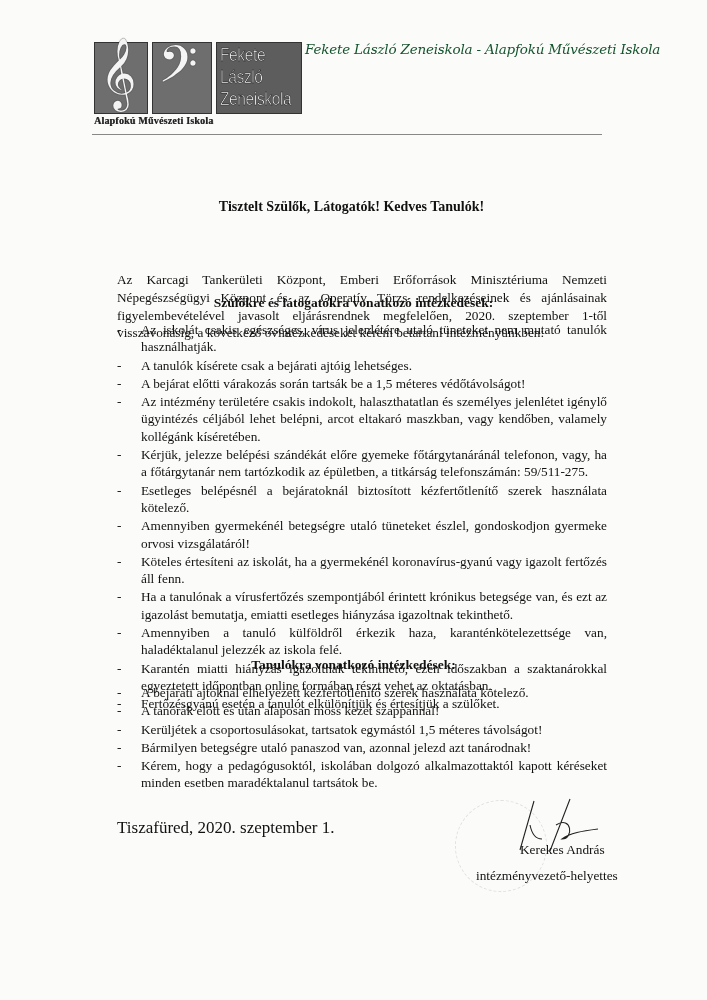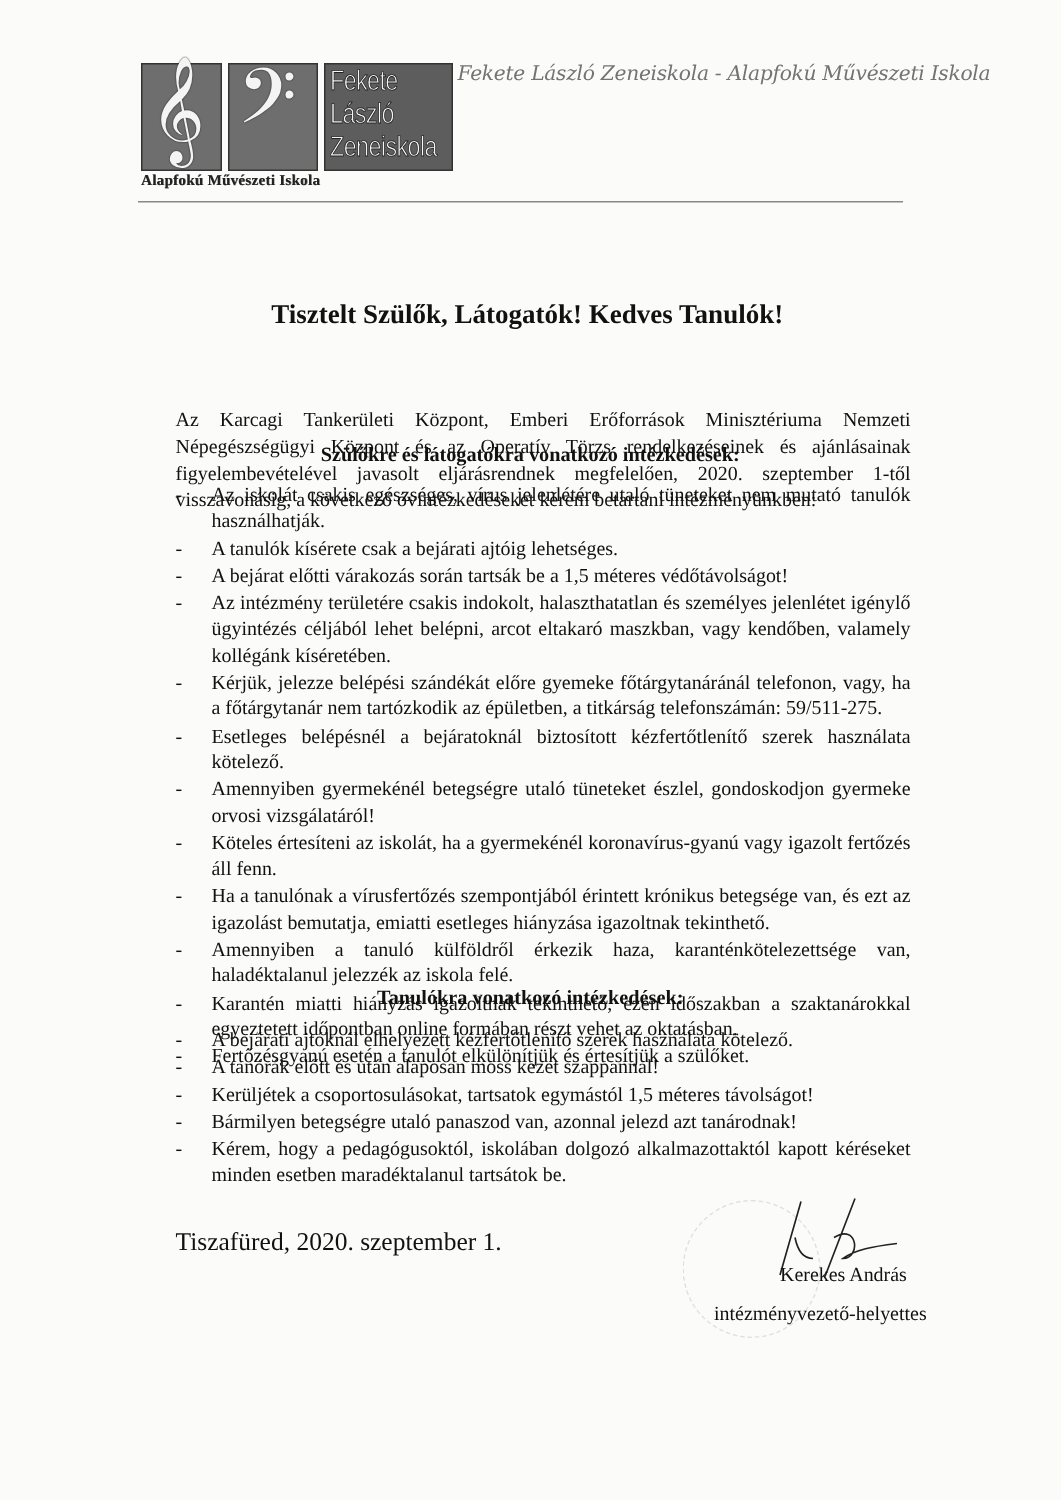--- a/index.html
+++ b/index.html
@@ -9,27 +9,27 @@
   .logo{position:absolute;left:94px;top:42px;width:206px;height:70px;}
   .logo .box{position:absolute;top:0;height:70px;background:#6e6e6e;border:1px solid #333;}
   .logo .b1{left:0;width:52px;}
   .logo .b2{left:58px;width:58px;}
   .logo .b3{left:122px;width:84px;background:#5d5d5d;}
   .logo .clef{position:absolute;color:#f4f4f4;font-family:"DejaVu Sans",sans-serif;text-shadow:0 0 1px #000;}
   .logo .treble{left:6px;top:-4px;font-size:62px;line-height:70px;}
   .logo .bass{left:64px;top:-6px;font-size:62px;line-height:70px;}
   .logo .name{position:absolute;left:126px;top:2px;width:80px;font-family:"Liberation Sans",sans-serif;font-size:19px;line-height:22px;color:#f6f6f6;letter-spacing:-0.5px;transform:scaleX(0.82);transform-origin:left top;-webkit-text-stroke:0.6px #222;white-space:nowrap;}
   .logo-sub{position:absolute;left:94px;top:115px;width:210px;font-family:"Liberation Serif",serif;font-size:10px;font-weight:bold;color:#222;letter-spacing:0.2px;text-shadow:0.4px 0.4px 0 #777;}
-  .lh-title{position:absolute;left:305px;top:41px;font-family:"DejaVu Serif",serif;font-style:italic;font-size:13.5px;color:#737373;white-space:nowrap;letter-spacing:-0.2px;}
+  .lh-title{position:absolute;left:305px;top:41px;font-family:"DejaVu Serif",serif;font-style:italic;font-size:13.5px;color:#14532d;white-space:nowrap;letter-spacing:-0.2px;}
   .lh-lines{position:absolute;left:330px;top:72px;width:300px;text-align:right;font-family:"DejaVu Serif",serif;font-style:italic;font-size:8.6px;line-height:13px;color:#222;}
   .lh-lines div{white-space:nowrap;text-align:center;}
   .rule{position:absolute;left:92px;top:134px;width:510px;height:0;border-top:1px solid #888;}
   
   .title{position:absolute;left:0;width:707px;top:158px;text-align:center;font-size:25px;font-weight:bold;}
-  .greeting{position:absolute;left:0;width:703px;top:199px;text-align:center;font-size:18px;font-weight:bold;}
+  .greeting{position:absolute;left:0;width:703px;top:199px;text-align:center;font-size:14px;font-weight:bold;}
   .intro{position:absolute;left:117px;top:223px;width:490px;font-size:13.3px;line-height:17.8px;text-align:justify;margin-top:48px;}
   .h2{position:absolute;left:0;width:707px;text-align:center;font-size:13.5px;font-weight:bold;}
   .h2.a{top:295px;}
   .h2.b{top:657px;}
   ul.items{position:absolute;left:117px;width:490px;margin:0;padding:0;list-style:none;font-size:13.3px;line-height:17.3px;}
   ul.items.a{top:321px;}
   ul.items.b{top:684px;}
   ul.items li{position:relative;padding-left:24px;text-align:justify;margin:0 0 1px 0;}
   ul.items li .dash{position:absolute;left:0;top:0;width:10px;}
   .place-date{position:absolute;left:117px;top:818px;font-size:17px;}

